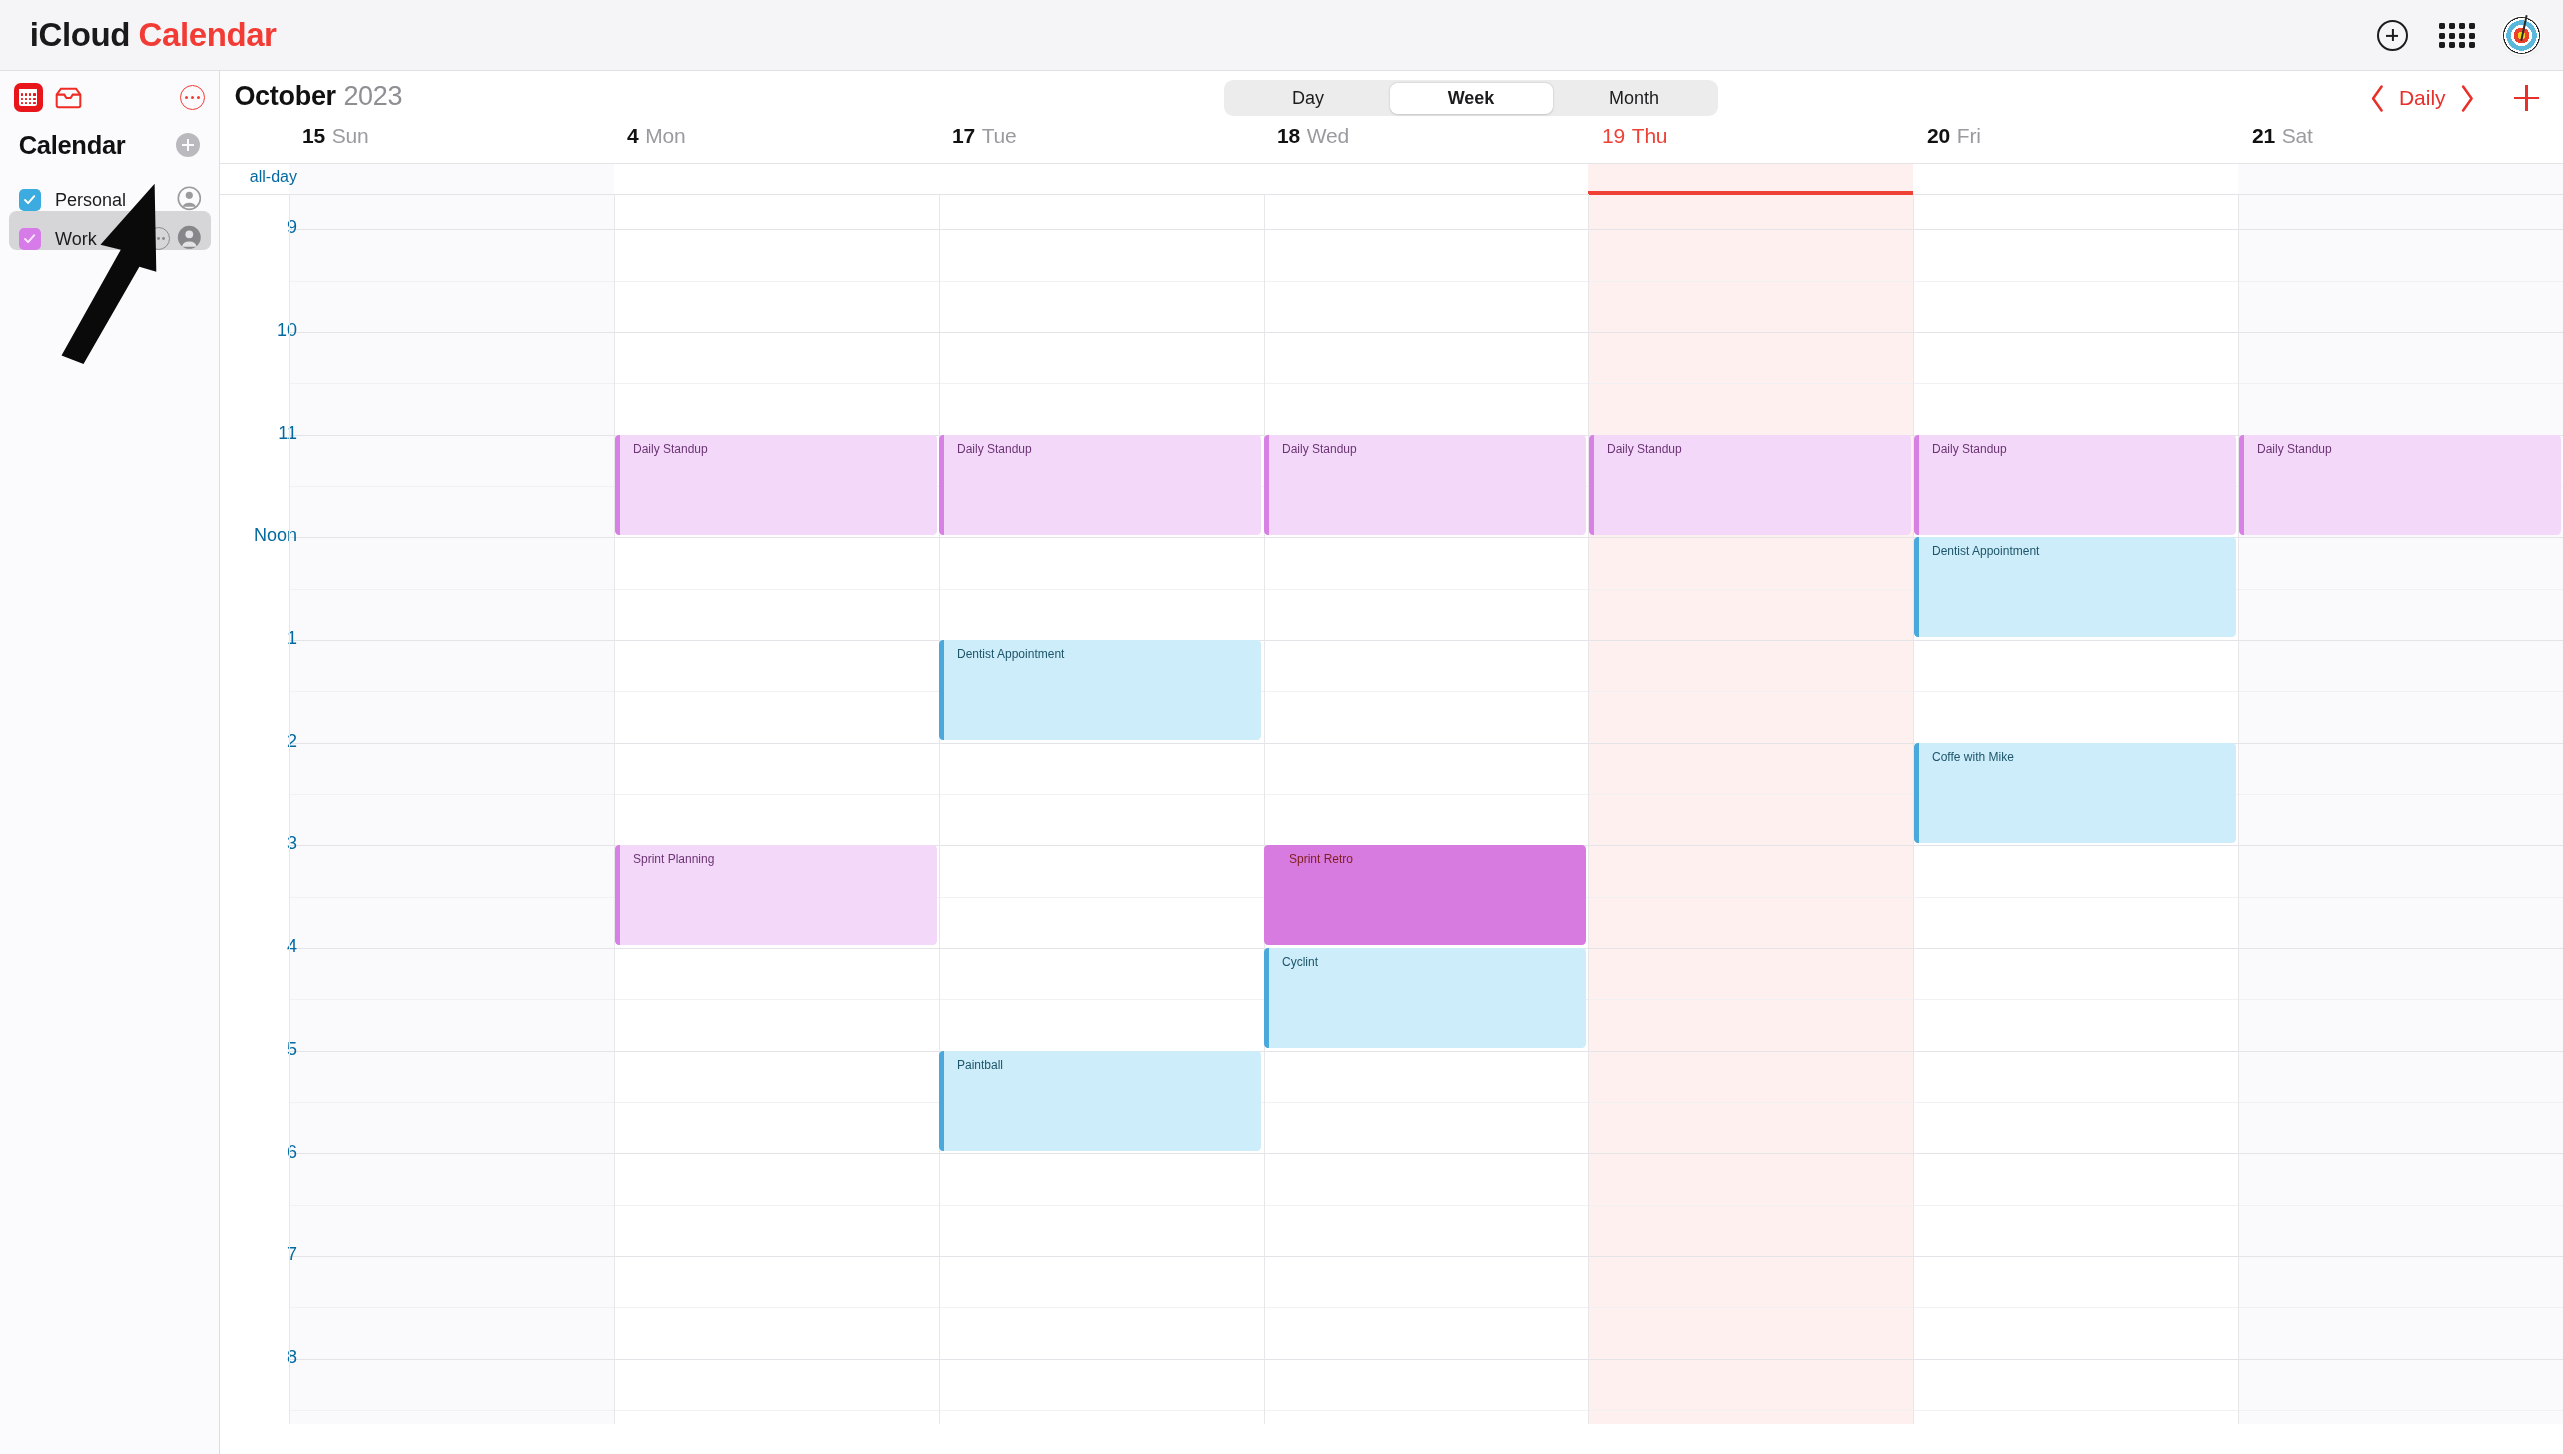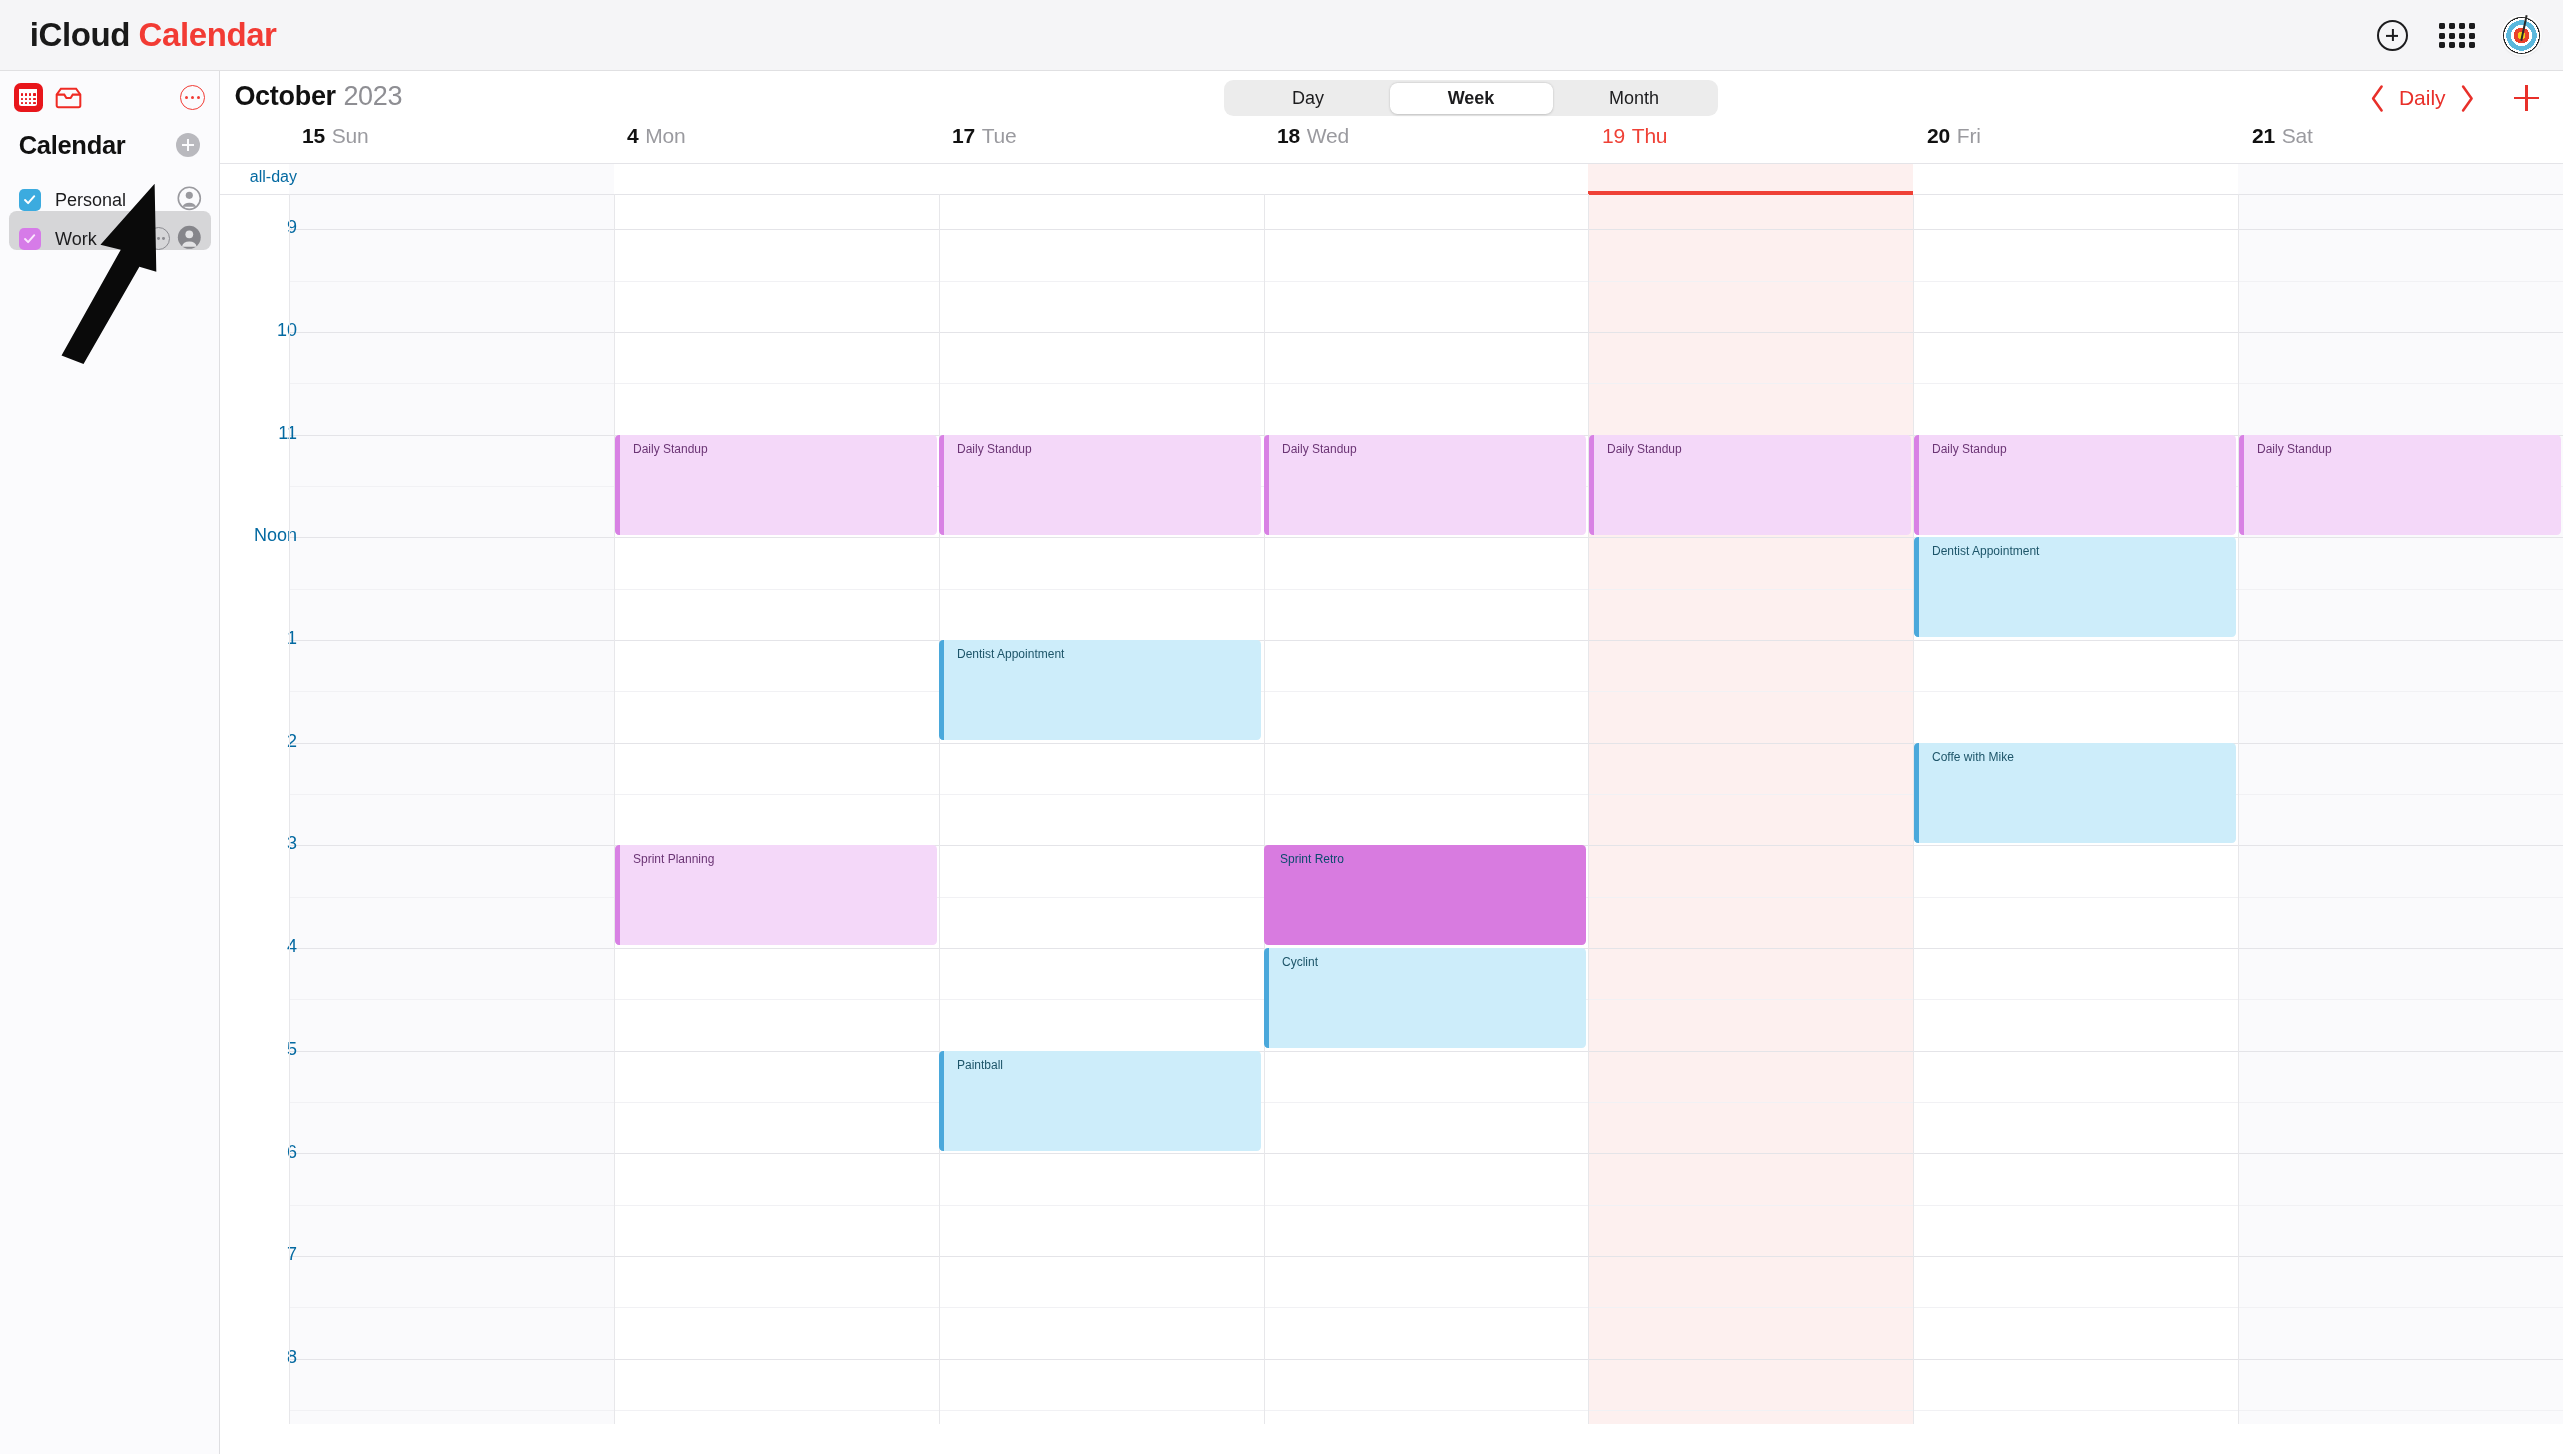--- a/index.html
+++ b/index.html
@@ -142,21 +142,21 @@
   }
   .event .bar { position: absolute; left: 0; top: 0; bottom: 0; width: 5.1px; border-radius: 2.5px 0 0 2.5px; }
   .event .title { font-size: 12px; padding-left: 18px; line-height: 1.15; white-space: nowrap; }
   .event.purple { background: #f4d8f9; }
   .event.purple .bar { background: #d881e4; }
   .event.purple .title { color: #6b3575; }
   .event.blue { background: #cdedfa; }
   .event.blue .bar { background: #4aa8db; }
   .event.blue .title { color: #1d5569; }
   .event.selected { background: #d87be0; }
-  .event.selected .title { color: #0c4a6e; padding-left: 16px; }
+  .event.selected .title { color: #7f1d1d; padding-left: 25px; }
 </style>
 </head>
 <body>
 
 <div id="topbar">
   <div id="brand">
     <span id="apple-glyph"></span>
     <span id="brand-icloud">iCloud</span>
     <span id="brand-app">Calendar</span>
   </div>

